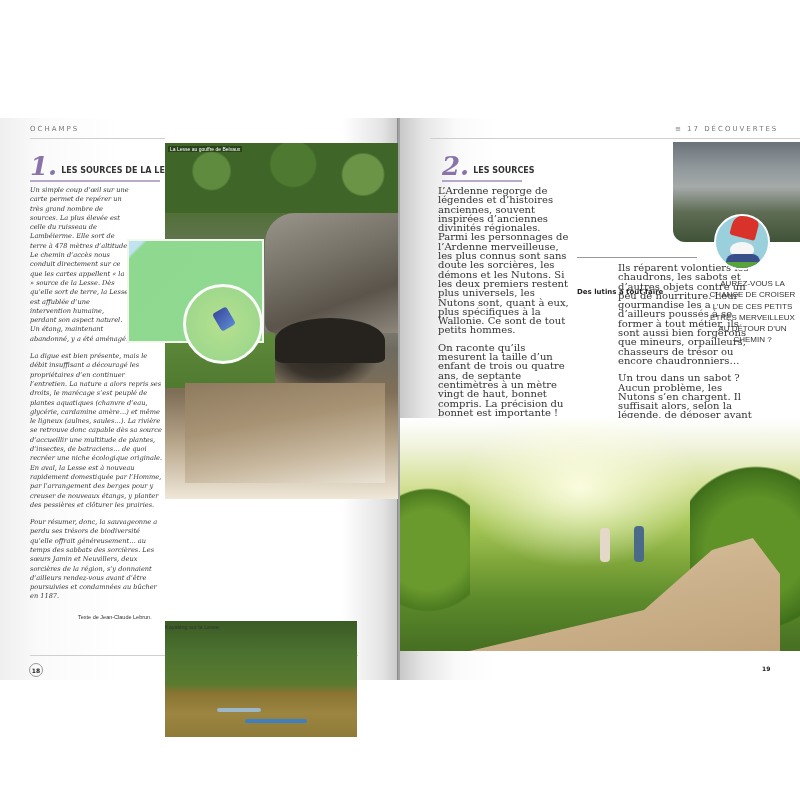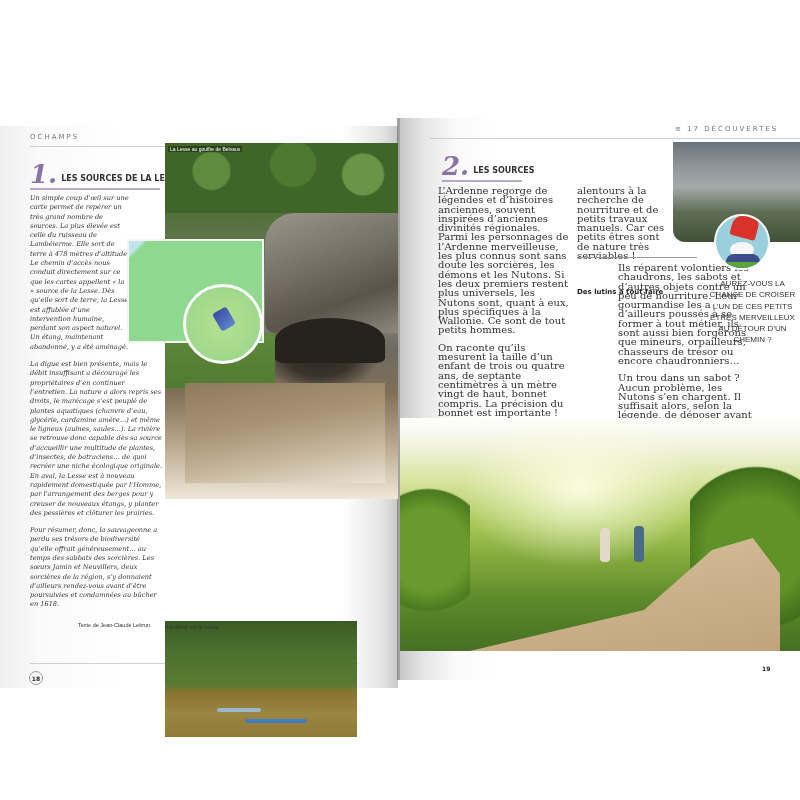--- a/index.html
+++ b/index.html
@@ -1,18 +1,18 @@
 <!DOCTYPE html>
 <html><head>
 <meta charset="utf-8">
 <style>
   html,body{margin:0;padding:0;background:#fff;}
   body{width:800px;height:800px;position:relative;overflow:hidden;font-family:"DejaVu Serif",serif;}
   .spread{position:absolute;left:0;top:118px;width:800px;height:562px;}
-  .page-left{position:absolute;left:0;top:8px;width:398px;height:562px;
+  .page-left{position:absolute;left:0;top:0;width:398px;height:562px;
     background:linear-gradient(90deg,#efefef 0%,#fafafa 10%,#fff 30%,#fff 86%,#e4e4e4 96%,#c9c9c9 100%);}
   .page-right{position:absolute;left:400px;top:0;width:400px;height:562px;
     background:linear-gradient(90deg,#c8c8c8 0%,#e6e6e6 6%,#fafafa 14%,#fff 24%,#fff 100%);}
   .spine{position:absolute;left:397px;top:0;width:3px;height:562px;background:#555;opacity:.55;}
   .running{position:absolute;top:7px;font-family:"DejaVu Sans",sans-serif;font-size:7px;letter-spacing:2px;color:#777;}
   .hr{position:absolute;height:1px;background:#cfcfcf;}
   .sec-title{position:absolute;display:flex;align-items:flex-end;gap:4px;}
   .sec-num{font-family:"DejaVu Serif",serif;font-style:italic;font-weight:bold;font-size:26px;color:#8a73a8;line-height:24px;}
   .sec-label{font-family:"DejaVu Sans",sans-serif;font-weight:bold;font-size:8px;color:#333;margin-bottom:3px;}
   .sec-underline{position:absolute;height:2px;background:#8a73a8;opacity:.6;}
@@ -82,21 +82,21 @@
 
     <div class="sec-title" style="left:30px;top:36px;">
       <span class="sec-num">1.</span>
       <span class="sec-label">LES SOURCES DE LA LESSE</span>
     </div>
     <div class="sec-underline" style="left:30px;top:62px;width:130px;"></div>
 
     <div class="col body-italic" style="left:30px;top:68px;width:133px;">
       <p style="width:100px;">Un simple coup d’œil sur une carte permet de repérer un très grand nombre de sources. La plus élevée est celle du ruisseau de Lambéierme. Elle sort de terre à 478 mètres d’altitude. Le chemin d’accès nous conduit directement sur ce que les cartes appellent « la » source de la Lesse. Dès qu’elle sort de terre, la Lesse est affublée d’une intervention humaine, perdant son aspect naturel. Un étang, maintenant abandonné, y a été aménagé.</p>
       <p>La digue est bien présente, mais le débit insuffisant a découragé les propriétaires d’en continuer l’entretien. La nature a alors repris ses droits, le marécage s’est peuplé de plantes aquatiques (chanvre d’eau, glycérie, cardamine amère…) et même le ligneux (aulnes, saules…). La rivière se retrouve donc capable dès sa source d’accueillir une multitude de plantes, d’insectes, de batraciens… de quoi recréer une niche écologique originale. En aval, la Lesse est à nouveau rapidement domestiquée par l’Homme, par l’arrangement des berges pour y creuser de nouveaux étangs, y planter des pessières et clôturer les prairies.</p>
-      <p>Pour résumer, donc, la sauvageonne a perdu ses trésors de biodiversité qu’elle offrait généreusement… au temps des sabbats des sorcières. Les sœurs Jamin et Neuvillers, deux sorcières de la région, s’y donnaient d’ailleurs rendez-vous avant d’être poursuivies et condamnées au bûcher en 1618.</p>
+      <p>Pour résumer, donc, la sauvageonne a perdu ses trésors de biodiversité qu’elle offrait généreusement… au temps des sabbats des sorcières. Les sœurs Jamin et Neuvillers, deux sorcières de la région, s’y donnaient d’ailleurs rendez-vous avant d’être poursuivies et condamnées au bûcher en 1187.</p>
     </div>
     <div class="caption" style="left:78px;top:496px;">Texte de Jean-Claude Lebrun.</div>
 
     <div class="hr" style="left:30px;top:537px;width:328px;"></div>
     <div class="pageno circle" style="left:29px;top:545px;">18</div>
   </div>
 
   <div class="page-right">
     <div class="running" style="left:275px;">
       <span>≡ </span><span>17 DÉCOUVERTES</span>
@@ -107,23 +107,20 @@
       <span class="sec-num">2.</span>
       <span class="sec-label">LES SOURCES</span>
     </div>
     <div class="sec-underline" style="left:42px;top:62px;width:80px;"></div>
 
     <div class="col body-roman" style="left:38px;top:68px;width:132px;">
       <p>L’Ardenne regorge de légendes et d’histoires anciennes, souvent inspirées d’anciennes divinités régionales. Parmi les personnages de l’Ardenne merveilleuse, les plus connus sont sans doute les sorcières, les démons et les Nutons. Si les deux premiers restent plus universels, les Nutons sont, quant à eux, plus spécifiques à la Wallonie. Ce sont de tout petits hommes.</p>
       <p>On raconte qu’ils mesurent la taille d’un enfant de trois ou quatre ans, de septante centimètres à un mètre vingt de haut, bonnet compris. La précision du bonnet est importante ! Car ces petits gnomes ardennais ne s’en séparent jamais ! Leur visage joufflu, affublé d’une longue barbe grisonnante plongeant jusqu’à la ceinture, porte les signes du temps, témoignant de leur âge avancé. Ces lutins se terrent la journée dans les cavités, les grottes et les souterrains du territoire, et ne sortent qu’une fois la nuit tombée, flânant dans la campagne et les bois</p>
     </div>
 
-    <div class="col body-roman" style="left:177px;top:68px;width:95px;">
-      <p>alentours à la recherche de nourriture et de petits travaux manuels. Car ces petits êtres sont de nature très serviables !</p>
-    </div>
     <div class="subhead" style="left:177px;top:128px;">Des lutins à tout faire</div>
     <div class="hr" style="left:177px;top:139px;width:120px;background:#999;"></div>
     <div class="col body-roman" style="left:177px;top:145px;width:135px;margin-left:41px;">
       <p>Ils réparent volontiers les chaudrons, les sabots et d’autres objets contre un peu de nourriture. Leur gourmandise les a d’ailleurs poussés à se former à tout métier, ils sont aussi bien forgerons que mineurs, orpailleurs, chasseurs de trésor ou encore chaudronniers…</p>
       <p>Un trou dans un sabot ? Aucun problème, les Nutons s’en chargent. Il suffisait alors, selon la légende, de déposer avant la nuit l’objet abîmé devant leur grotte avec un peu de nourriture (les Nutons raffolent des œufs et des gâteaux) pour les retrouver réparés le lendemain et la nourriture emportée. Pratique !</p>
     </div>
 
     <div class="pageno" style="left:362px;top:547px;">19</div>
   </div>
 

